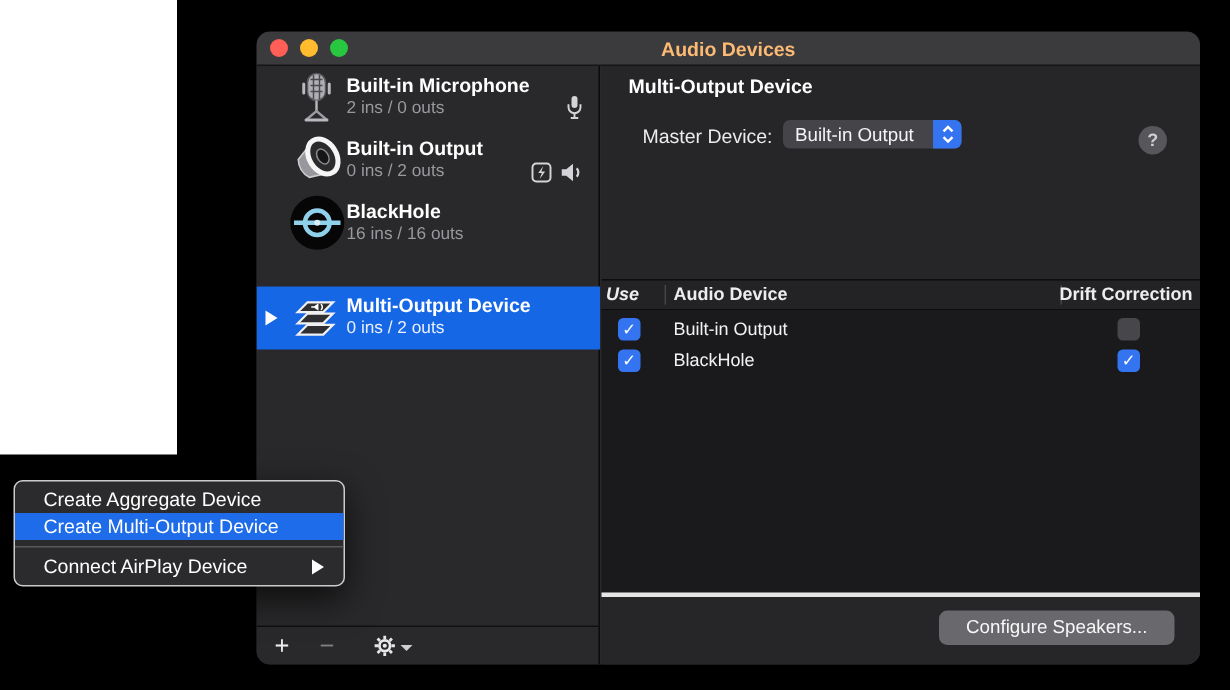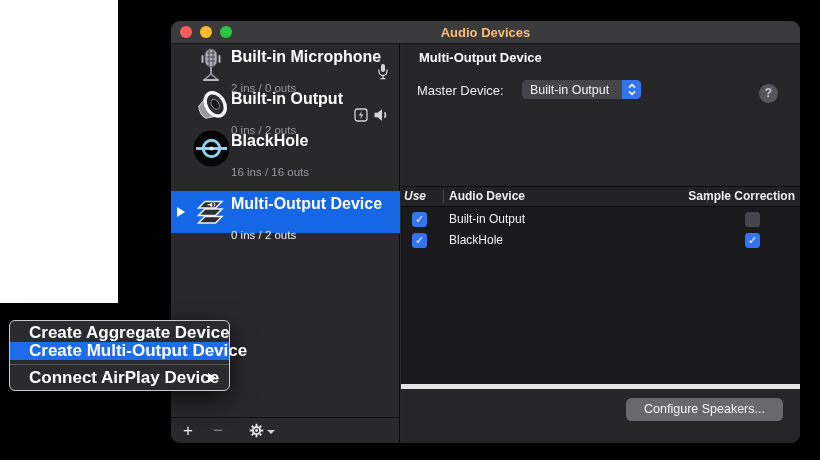--- a/index.html
+++ b/index.html
@@ -28,70 +28,70 @@
   .l-red{background:var(--traffic-red);}.l-yellow{background:var(--traffic-yellow);}.l-green{background:var(--traffic-green);}
   .win-title{position:absolute;left:0;right:0;text-align:center;font-size:13px;font-weight:600;color:#fdba74;}
 
   
   .sidebar{left:0;top:23px;width:229px;bottom:0;background:var(--chrome);border-right:1px solid #0b0b0d;}
   .dev-row{position:absolute;left:0;width:229px;height:41px;}
   .dev-row.selected{background:var(--selection);}
   .dev-icon{position:absolute;left:21px;top:50%;transform:translateY(-50%);width:38px;height:38px;
             display:flex;align-items:center;justify-content:center;}
   .dev-text{position:absolute;left:60px;top:4px;}
-  .dev-name{font-size:16px;font-weight:600;color:var(--text);line-height:17px;white-space:nowrap;}
-  .dev-sub{font-size:11.5px;color:var(--text-dim);line-height:15px;white-space:nowrap;margin-top:16px;}
+  .dev-name{font-size:13px;font-weight:600;color:var(--text);line-height:17px;white-space:nowrap;}
+  .dev-sub{font-size:11.5px;color:var(--text-dim);line-height:15px;white-space:nowrap;}
   .dev-row.selected .dev-sub{color:#e9f0fc;}
   .badges{position:absolute;right:11px;bottom:6px;display:flex;gap:5px;align-items:center;}
   .disclosure{position:absolute;left:6px;top:50%;transform:translateY(-50%);
               width:0;height:0;border-left:8px solid #fff;border-top:5px solid transparent;border-bottom:5px solid transparent;}
 
   
   .side-toolbar{position:absolute;left:0;bottom:0;width:229px;height:26px;border-top:1px solid #101012;
                 display:flex;align-items:center;color:#e8e8e8;}
   .tb-btn{font-size:17px;line-height:26px;text-align:center;}
   .tb-plus{width:34px;color:#ececec;}
   .tb-minus{width:26px;color:#7f7f84;}
   .tb-gear{margin-left:18px;display:flex;align-items:center;gap:3px;}
   .tb-chev{width:0;height:0;border-top:4px solid #cfcfd2;border-left:4px solid transparent;border-right:4px solid transparent;margin-top:2px;}
 
   
   .detail{left:230px;top:23px;right:0;bottom:0;background:var(--pane);}
   .pane-title{position:absolute;left:18px;top:6px;font-size:13px;font-weight:700;color:var(--text);}
   .help-btn{position:absolute;left:358px;top:40px;width:19px;height:19px;border-radius:50%;background:#57575b;
             color:#cfcfd2;font-size:12px;font-weight:700;text-align:center;line-height:19px;}
-  .field-label{position:absolute;left:0;width:114px;font-size:13px;color:#ececed;margin-left:16px;}
+  .field-label{position:absolute;left:0;width:114px;text-align:right;font-size:13px;color:#ececed;}
   .popup{position:absolute;left:121px;height:19px;background:var(--control);border-radius:4.5px;
          display:flex;align-items:center;color:#f4f4f5;font-size:12.5px;}
   .popup-text{padding:0 8px;white-space:nowrap;flex:1;}
   .popup-cap{width:19px;height:19px;background:var(--accent);border-radius:0 4.5px 4.5px 0;
              display:flex;align-items:center;justify-content:center;}
   .desc{position:absolute;left:10px;top:107px;width:384px;font-size:11.6px;line-height:13.5px;color:#e3e3e4;}
 
   
   .tbl-header{position:absolute;left:0;top:142px;width:100%;height:21px;background:var(--header-bg);
               border-top:1px solid #0d0d0f;border-bottom:1px solid #0d0d0f;font-size:12px;font-weight:700;color:#ededee;}
   .th{position:absolute;top:0;line-height:19px;}
   .th-sep{position:absolute;top:3px;bottom:3px;width:1px;background:#434346;}
   .tbl-body{position:absolute;left:0;top:163px;width:100%;height:188px;background:var(--table-bg);}
   .t-row{position:absolute;left:0;width:100%;height:21px;}
   .checkbox{position:absolute;width:15px;height:15px;top:3px;border-radius:3.5px;background:var(--accent);
             color:#fff;text-align:center;line-height:15px;font-size:11px;font-weight:700;font-family:"DejaVu Sans",sans-serif;}
   .checkbox.off{background:#47474b;color:transparent;}
   .t-dev{position:absolute;left:48px;top:0;line-height:21px;font-size:12px;color:#f2f2f3;}
 
   
-  .pane-footer{position:absolute;left:0;bottom:11px;width:100%;height:48px;background:var(--pane);border-top:5px solid #e5e5e5;}
+  .pane-footer{position:absolute;left:0;bottom:0;width:100%;height:48px;background:var(--pane);border-top:3px solid #e5e5e5;}
   .cfg-btn{position:absolute;right:17px;top:9px;width:157px;height:23px;background:var(--button);
            border-radius:5.5px;color:#f7f7f8;font-size:12.5px;text-align:center;line-height:23px;}
 
   
   .menu{left:9px;top:320px;width:221px;background:#2b2b2d;border:1px solid #cbcbcd;border-radius:6px;
         padding:3px 0;box-shadow:0 8px 24px rgba(0,0,0,.7);}
-  .menu-item{position:relative;height:18px;line-height:18px;padding-left:19px;font-size:17px;font-weight:700;color:#fff;white-space:nowrap;}
+  .menu-item{position:relative;height:18px;line-height:18px;padding-left:19px;font-size:13px;font-weight:400;color:#fff;white-space:nowrap;}
   .menu-item.hl{background:var(--menu-highlight);}
   .menu-sep{height:1px;background:#59595b;margin:4px 0;}
   .sub-arrow{position:absolute;right:13px;top:4px;width:0;height:0;
              border-left:8px solid #fff;border-top:5px solid transparent;border-bottom:5px solid transparent;}
 
   svg{display:block;}
 </style>
 </head>
 <body>
 
@@ -233,21 +233,21 @@
       </span>
     </div>
 
 
 
     <div class="tbl-header">
       <span class="th" style="left:3px;font-style:italic;">Use</span>
       <span class="th-sep" style="left:42px;"></span>
       <span class="th" style="left:48px;">Audio Device</span>
       <span class="th-sep" style="left:306px;"></span>
-      <span class="th" style="right:5px;">Sample Correction</span>
+      <span class="th" style="right:5px;">Drift Correction</span>
     </div>
 
     <div class="tbl-body">
       <div class="t-row" style="top:2px;">
         <span class="checkbox" style="left:11px;">✓</span>
         <span class="t-dev">Built-in Output</span>
         <span class="checkbox off" style="left:344px;"></span>
       </div>
       <div class="t-row" style="top:23px;">
         <span class="checkbox" style="left:11px;">✓</span>

